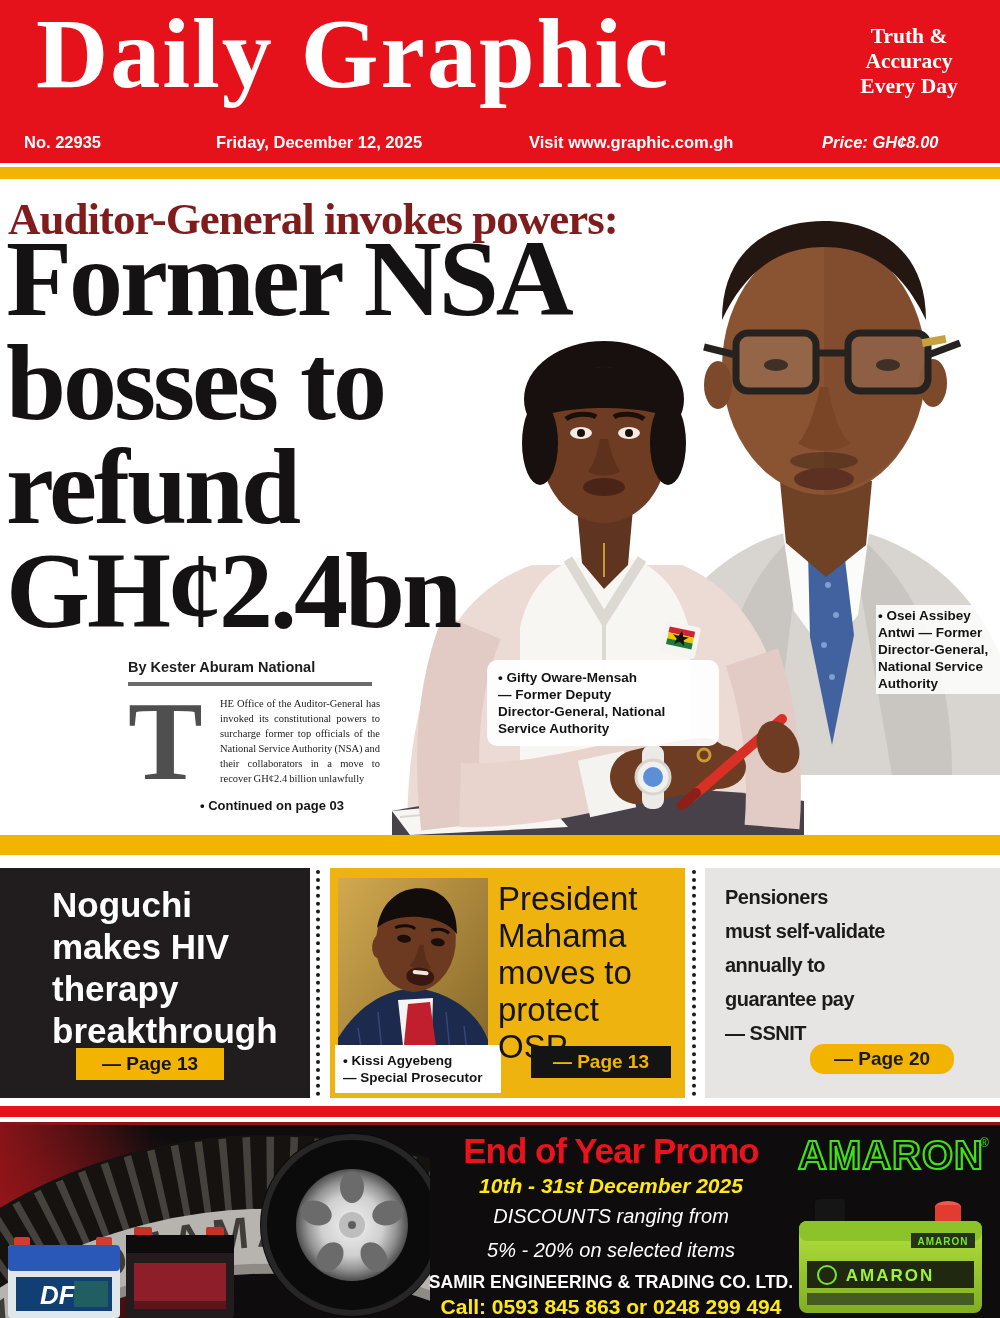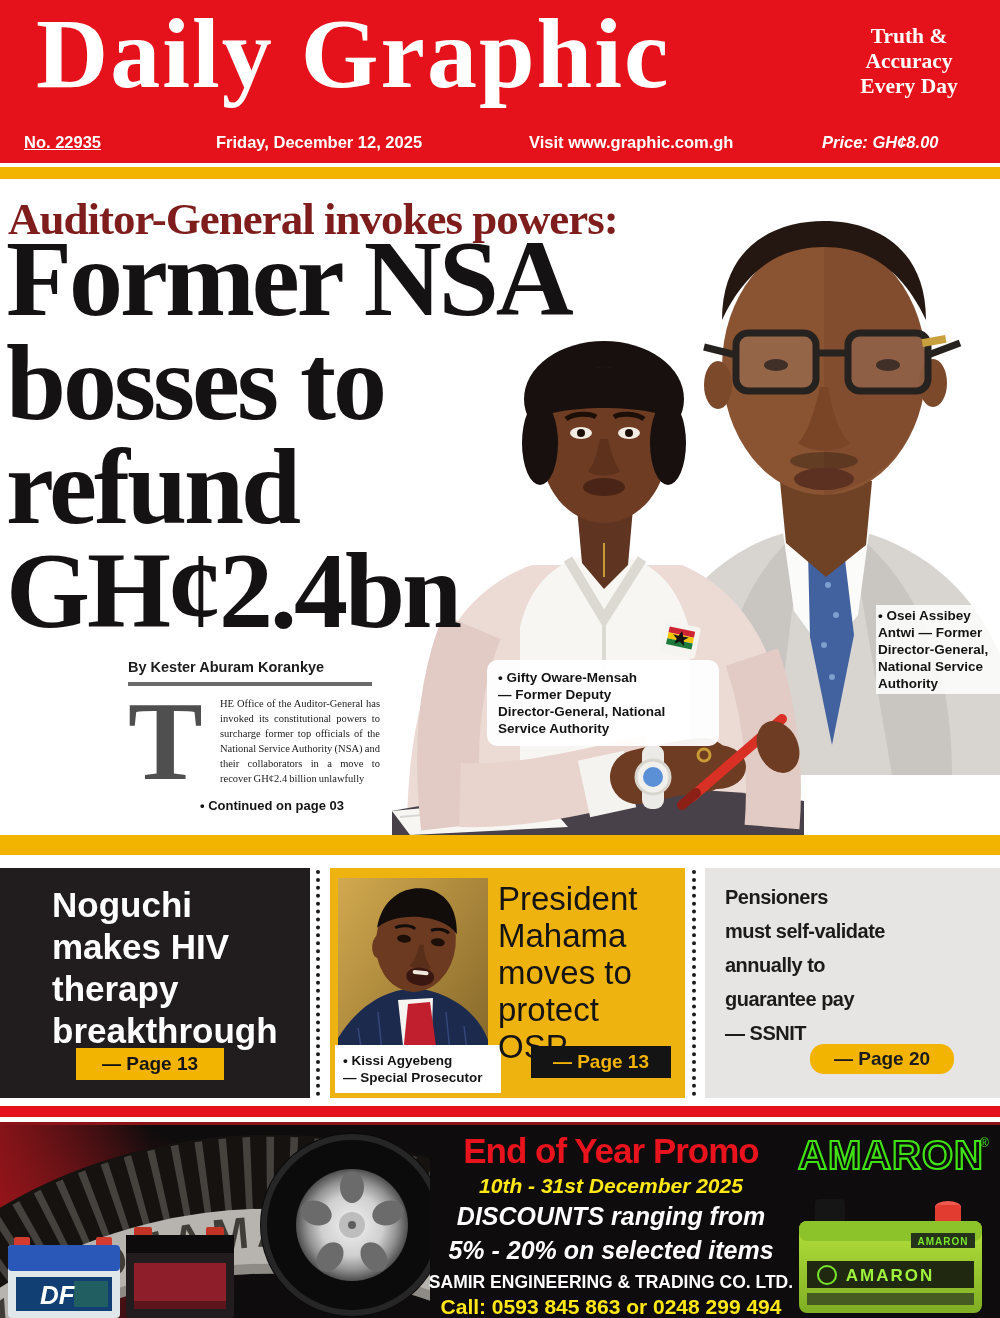--- a/index.html
+++ b/index.html
@@ -9,21 +9,21 @@
 
   
   .masthead{position:absolute;left:0;top:0;width:1000px;height:163px;background:#E6121B;}
   .mast-title{position:absolute;left:36px;top:2px;color:#fff;
     font-family:"Liberation Serif","DejaVu Serif",serif;font-weight:bold;
     font-size:100px;line-height:104px;letter-spacing:2px;}
   .mast-motto{position:absolute;right:12px;top:24px;width:158px;text-align:center;color:#fff;
     font-family:"Liberation Serif","DejaVu Serif",serif;font-weight:bold;
     font-size:21.5px;line-height:25px;}
   .mast-info span{position:absolute;top:133px;color:#fff;font-weight:bold;font-size:16.5px;}
-  .info-issue{left:24px;text-decoration:underline;} .info-date{left:216px;} .info-site{left:529px;} .info-price{left:822px;font-style:italic;}
+  .info-issue{left:24px;} .info-date{left:216px;} .info-site{left:529px;} .info-price{left:822px;font-style:italic;}
 
   .bar{position:absolute;left:0;width:1000px;}
   .bar-y1{top:167px;height:12px;background:#F2B400;}
   .bar-y2{top:835px;height:20px;background:#F2B400;}
   .bar-red{top:1106px;height:11px;background:#E6121B;}
 
   
   .main{position:absolute;left:0;top:179px;width:1000px;height:656px;background:#fff;}
   .photo{position:absolute;}
   .photo-osei{left:652px;top:6px;width:348px;height:590px;}
@@ -71,21 +71,21 @@
     font-weight:bold;font-size:19px;padding:4px 24px;border-radius:14px;}
 
   
   .ad{position:absolute;left:0;top:1122px;width:1000px;height:196px;background:
       radial-gradient(ellipse 320px 200px at 30px 120px, rgba(190,25,30,0.55), rgba(0,0,0,0) 70%),
       #0E0C0D;border-top:3px solid #8c1318;box-sizing:border-box;}
   .ad-collage{position:absolute;left:0;top:0;width:430px;height:193px;}
   .ad-center{position:absolute;left:425px;top:4px;width:372px;text-align:center;}
   .promo-title{color:#E8131C;font-weight:bold;font-size:35px;letter-spacing:-1px;line-height:44px;}
   .promo-dates{color:#FFE816;font-weight:bold;font-style:italic;font-size:21px;margin-top:1px;}
-  .promo-l1,.promo-l2{color:#fff;font-weight:bold;font-style:italic;font-size:25px;line-height:31px;margin-top:3px;}
+  .promo-l1,.promo-l2{color:#fff;font-weight:normal;font-style:italic;font-size:20px;line-height:31px;margin-top:3px;}
   .promo-co{color:#fff;font-weight:bold;font-size:17.5px;margin-top:6px;}
   .promo-call{color:#FFE816;font-weight:bold;font-size:21px;margin-top:2px;}
   .amaron-logo{position:absolute;right:6px;top:8px;width:200px;height:46px;}
   .amaron-batt{position:absolute;right:12px;bottom:0;width:195px;height:125px;}
 </style>
 </head>
 <body>
 
 <div class="page">
 
@@ -182,21 +182,21 @@
       <ellipse cx="252" cy="160" rx="21" ry="9" fill="#4a2416"></ellipse>
     </svg>
 
     <div class="kicker">Auditor-General invokes powers:</div>
     <div class="headline pre">Former NSA
 bosses to
 refund
 GH¢2.4bn</div>
 
     <div class="article">
-      <div class="byline">By Kester Aburam Korankye</div>
+      <div class="byline">By Kester Aburam National</div>
       <div class="byline-rule"></div>
       <div class="body-copy">
         <span class="dropcap">T</span><span>HE Office of the Auditor-General has invoked its constitutional powers to surcharge former top officials of the National Service Authority (NSA) and their collaborators in a move to recover GH¢2.4 billion unlawfully</span>
       </div>
       <div class="continued">• Continued on page 03</div>
     </div>
 
     <div class="photo-cap cap-gifty pre">• Gifty Oware-Mensah
 — Former Deputy
 Director-General, National

